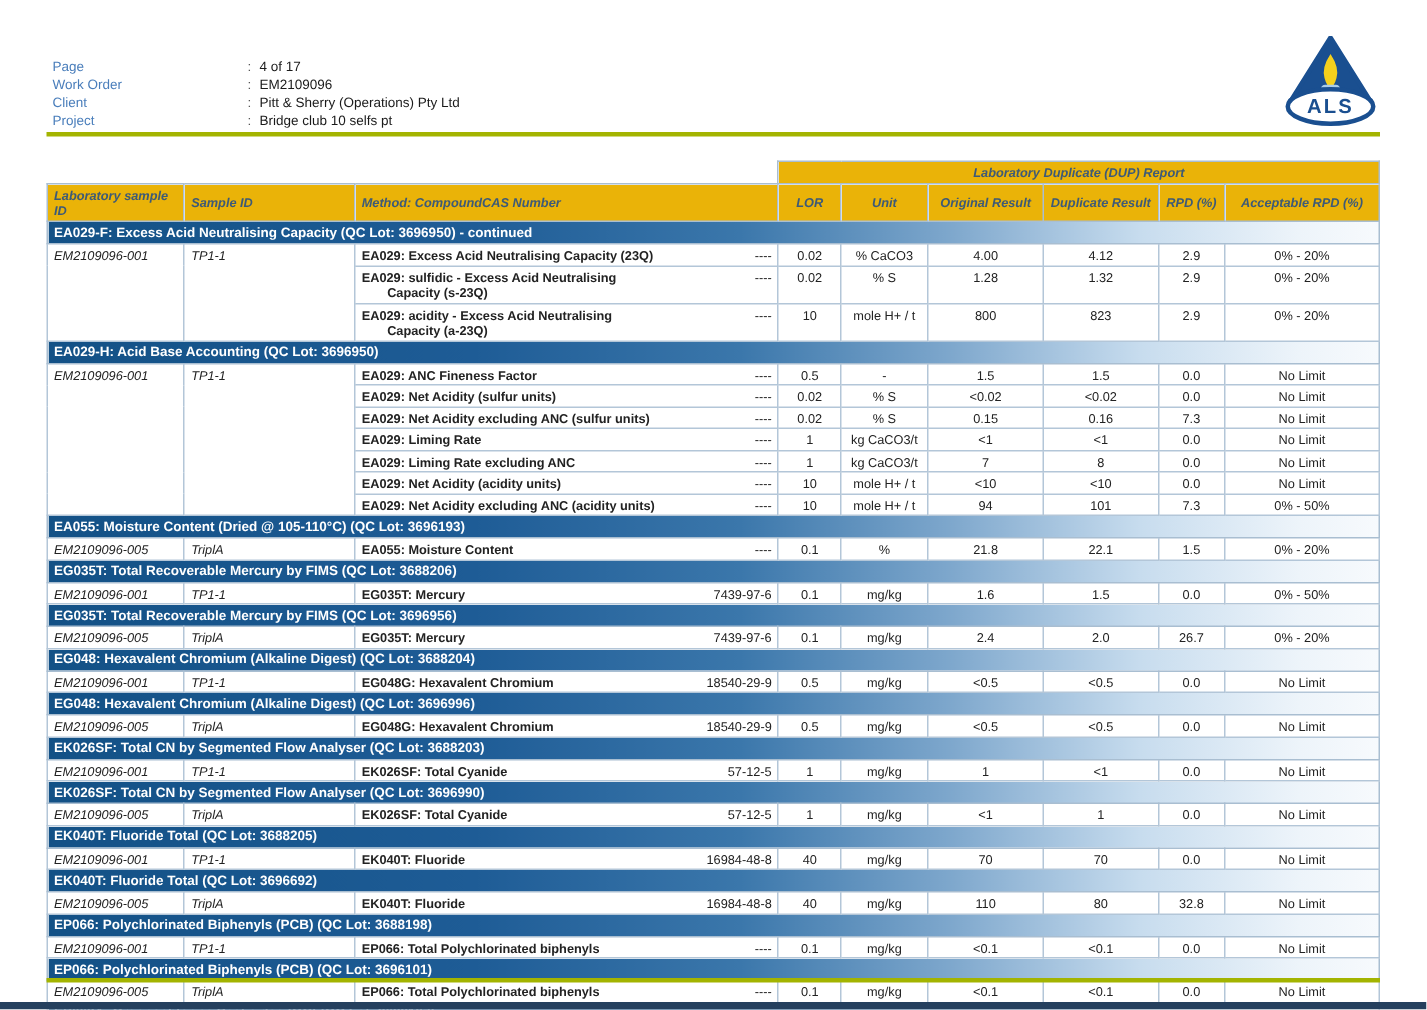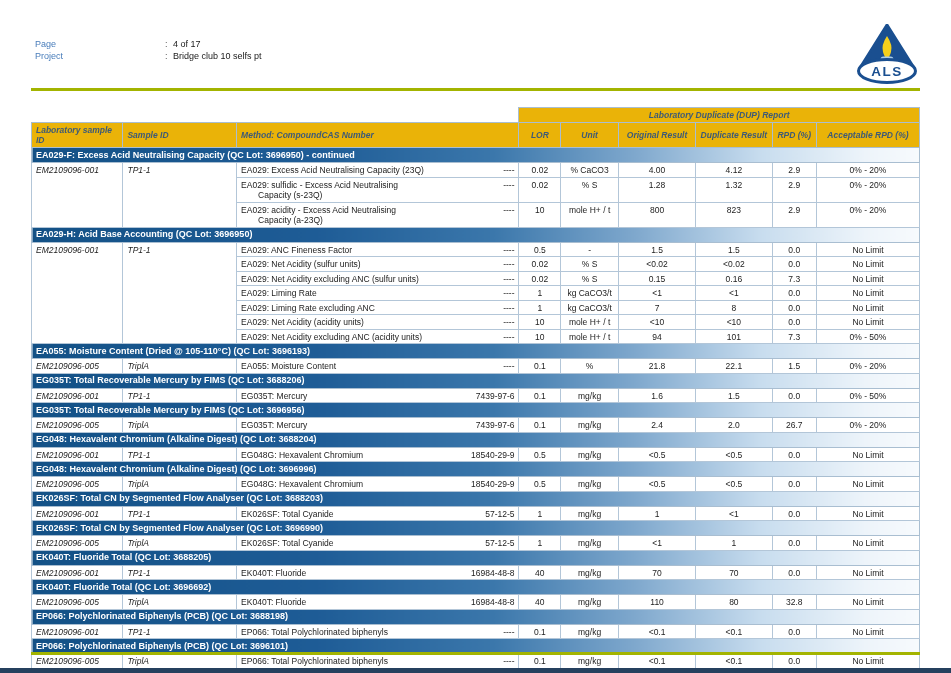--- a/index.html
+++ b/index.html
@@ -51,36 +51,42 @@
     padding:1.5px 4px;border:1px solid #A9BED1;
   }
 
   .cell{
     border:1px solid #B3C6D8;background:#fff;color:#222;
     font-size:8.5px;line-height:10.5px;padding:1px 4px;vertical-align:top;
   }
   .cell-lab,.cell-sample{text-align:left;padding-top:2px;font-style:italic;}
   .cell-method{padding-top:2px;}
   .cell-method .mwrap{display:flex;justify-content:space-between;align-items:flex-start;}
-  .cell-method .mlines{text-align:left;}
+  .cell-method .mlines{text-align:left;font-weight:bold;}
   .cell-method .mcont{padding-left:17px;}
   .cell-method .cas{text-align:right;white-space:nowrap;padding-left:4px;}
   .cell-num{text-align:center;padding-top:2px;}
 
   
   .bottom-bar{position:absolute;left:0;bottom:0;width:951px;height:5px;background:#25405E;}
 </style>
 </head>
 <body>
 
 <div class="page">
 
   <div class="header-info">
     <div class="info-row">
       <span class="info-label">Page</span><span class="info-colon">:</span><span class="info-value">4 of 17</span>
+    </div>
+    <div class="info-row">
+      <span class="info-label">Work Order</span><span class="info-colon">:</span><span class="info-value">EM2109096</span>
+    </div>
+    <div class="info-row">
+      <span class="info-label">Client</span><span class="info-colon">:</span><span class="info-value">Pitt &amp; Sherry (Operations) Pty Ltd</span>
     </div>
     <div class="info-row">
       <span class="info-label">Project</span><span class="info-colon">:</span><span class="info-value">Bridge club 10 selfs pt</span>
     </div>
   </div>
 
   <div class="logo">
     <svg width="68" height="62" viewBox="0 0 68 62">
       <polygon points="34,1 61,44 7,44" fill="#1A4F90" stroke="#1A4F90" stroke-width="3" stroke-linejoin="round"></polygon>
       <path d="M34 12 Q40 21 38 28 Q36.5 33.5 34 34.5 Q31.5 33.5 30 28 Q28 21 34 12" fill="#F5D01C"></path>

